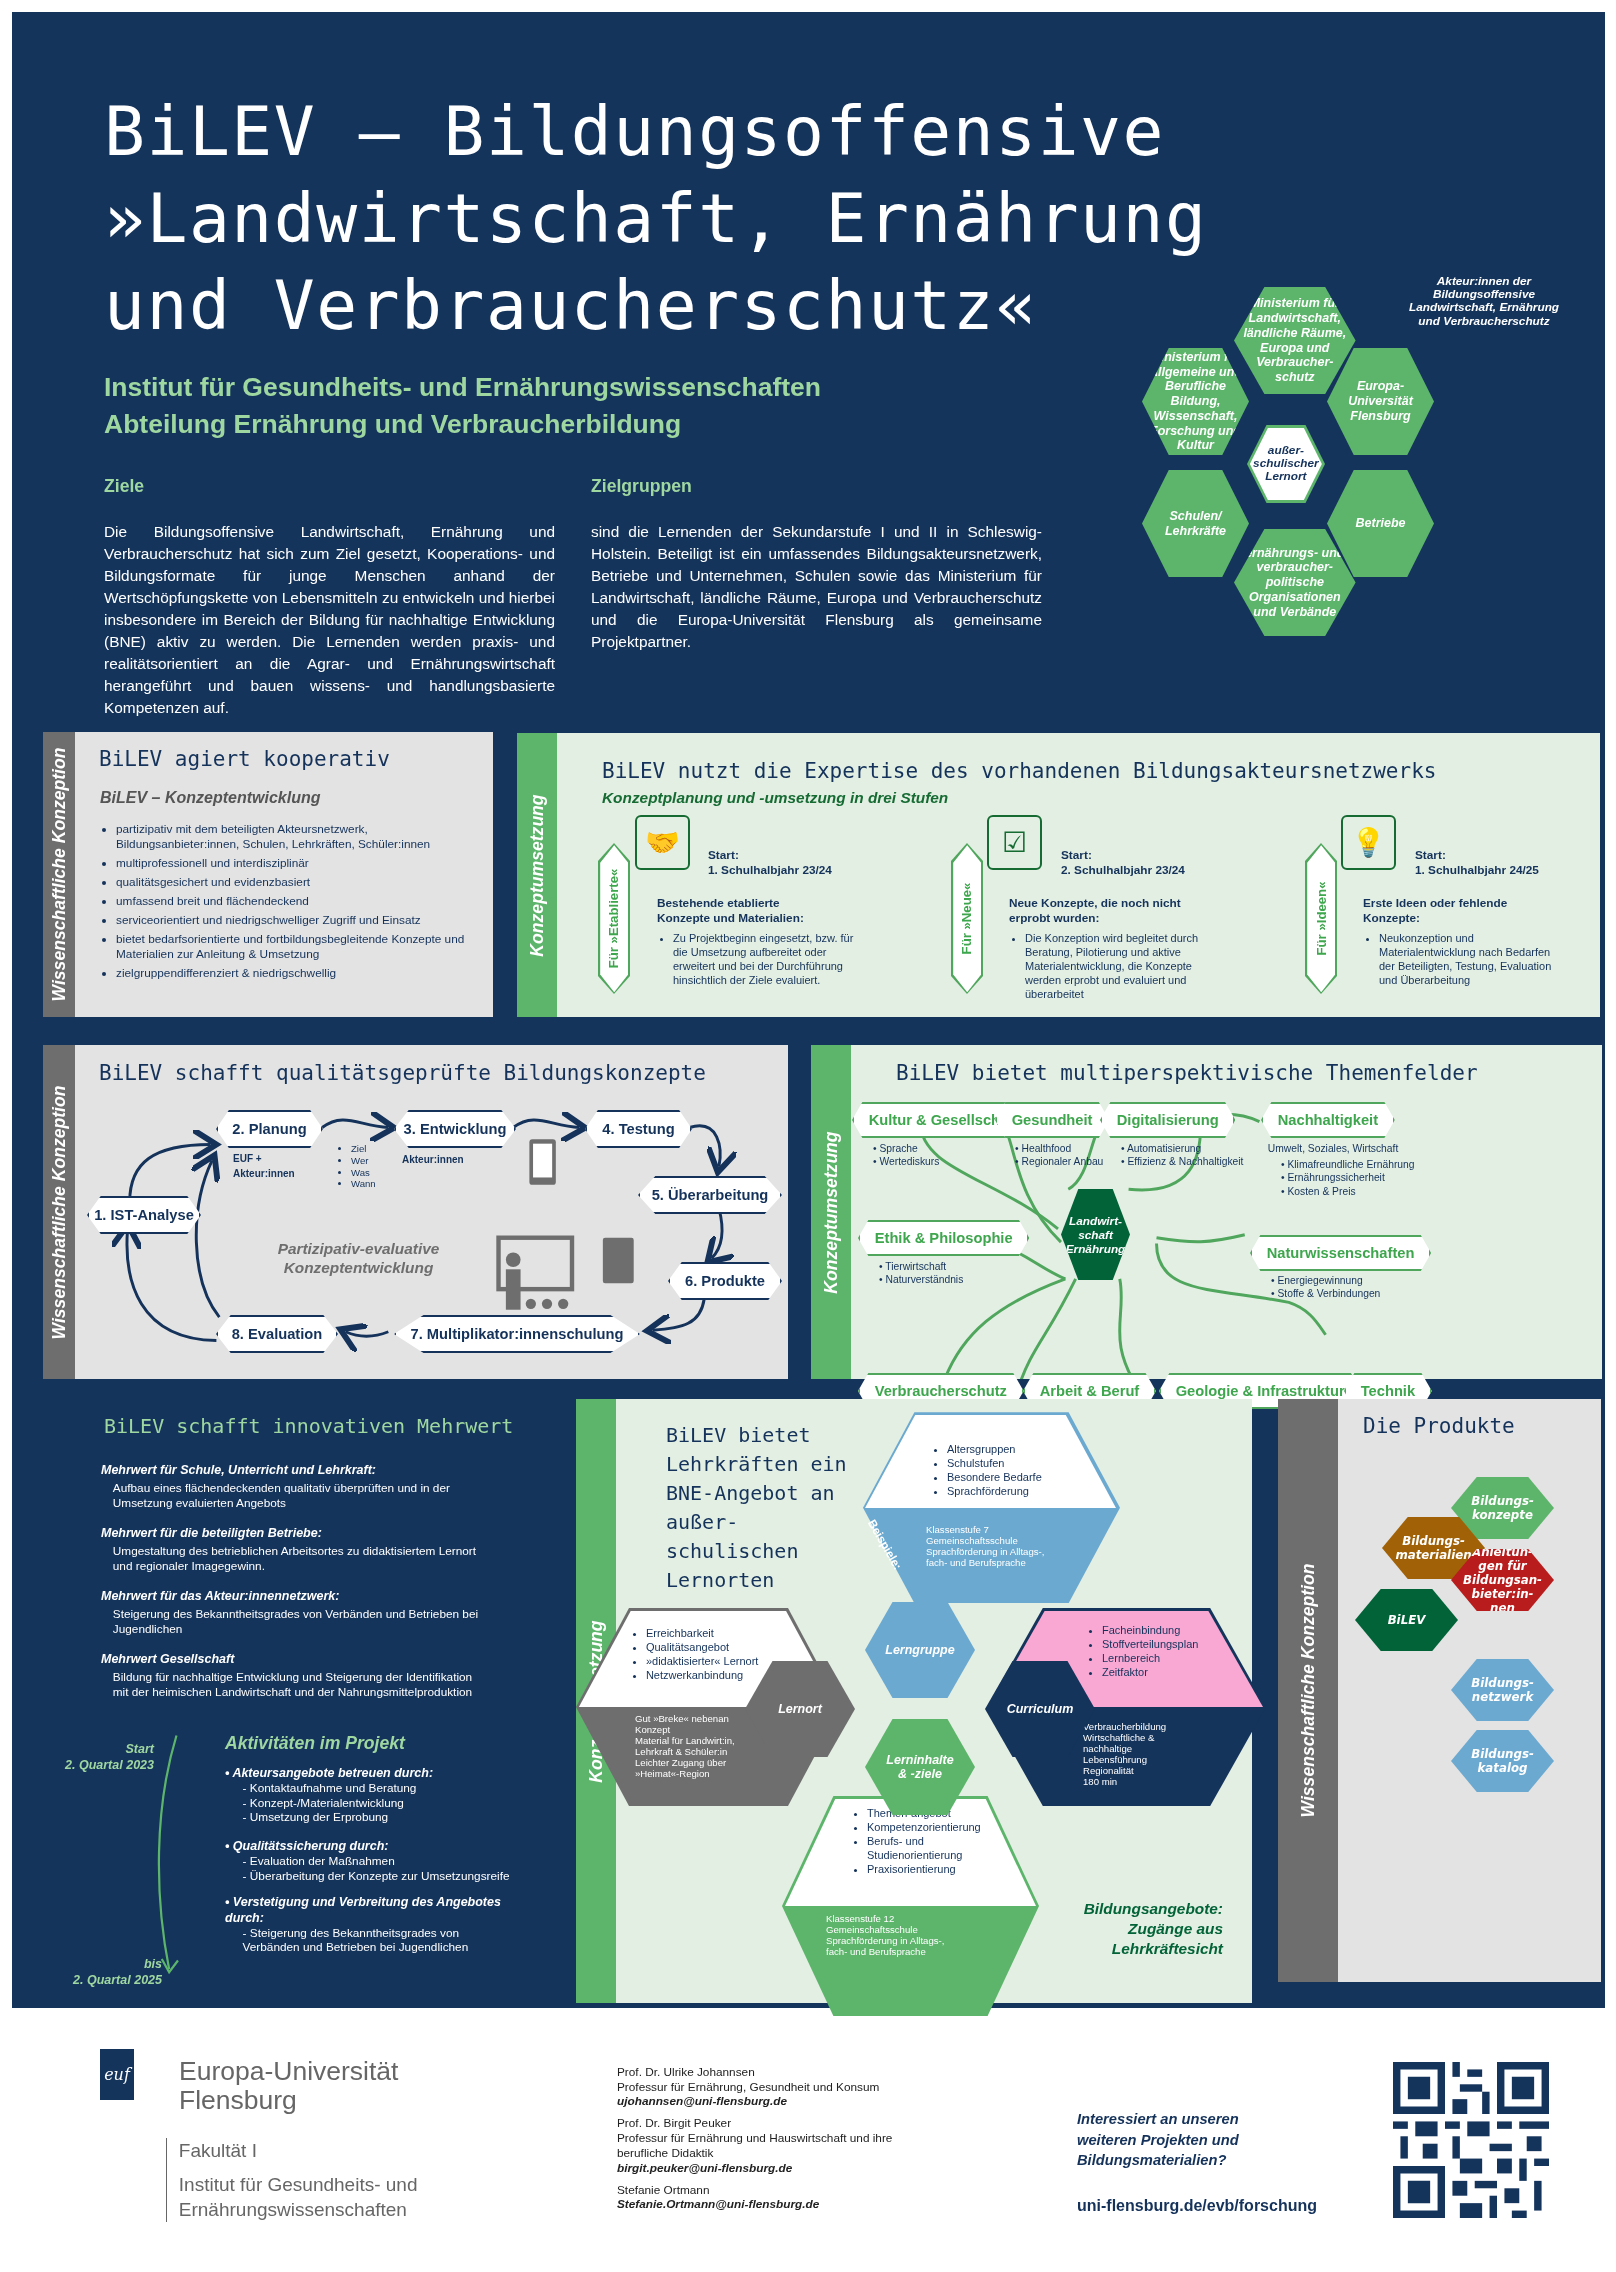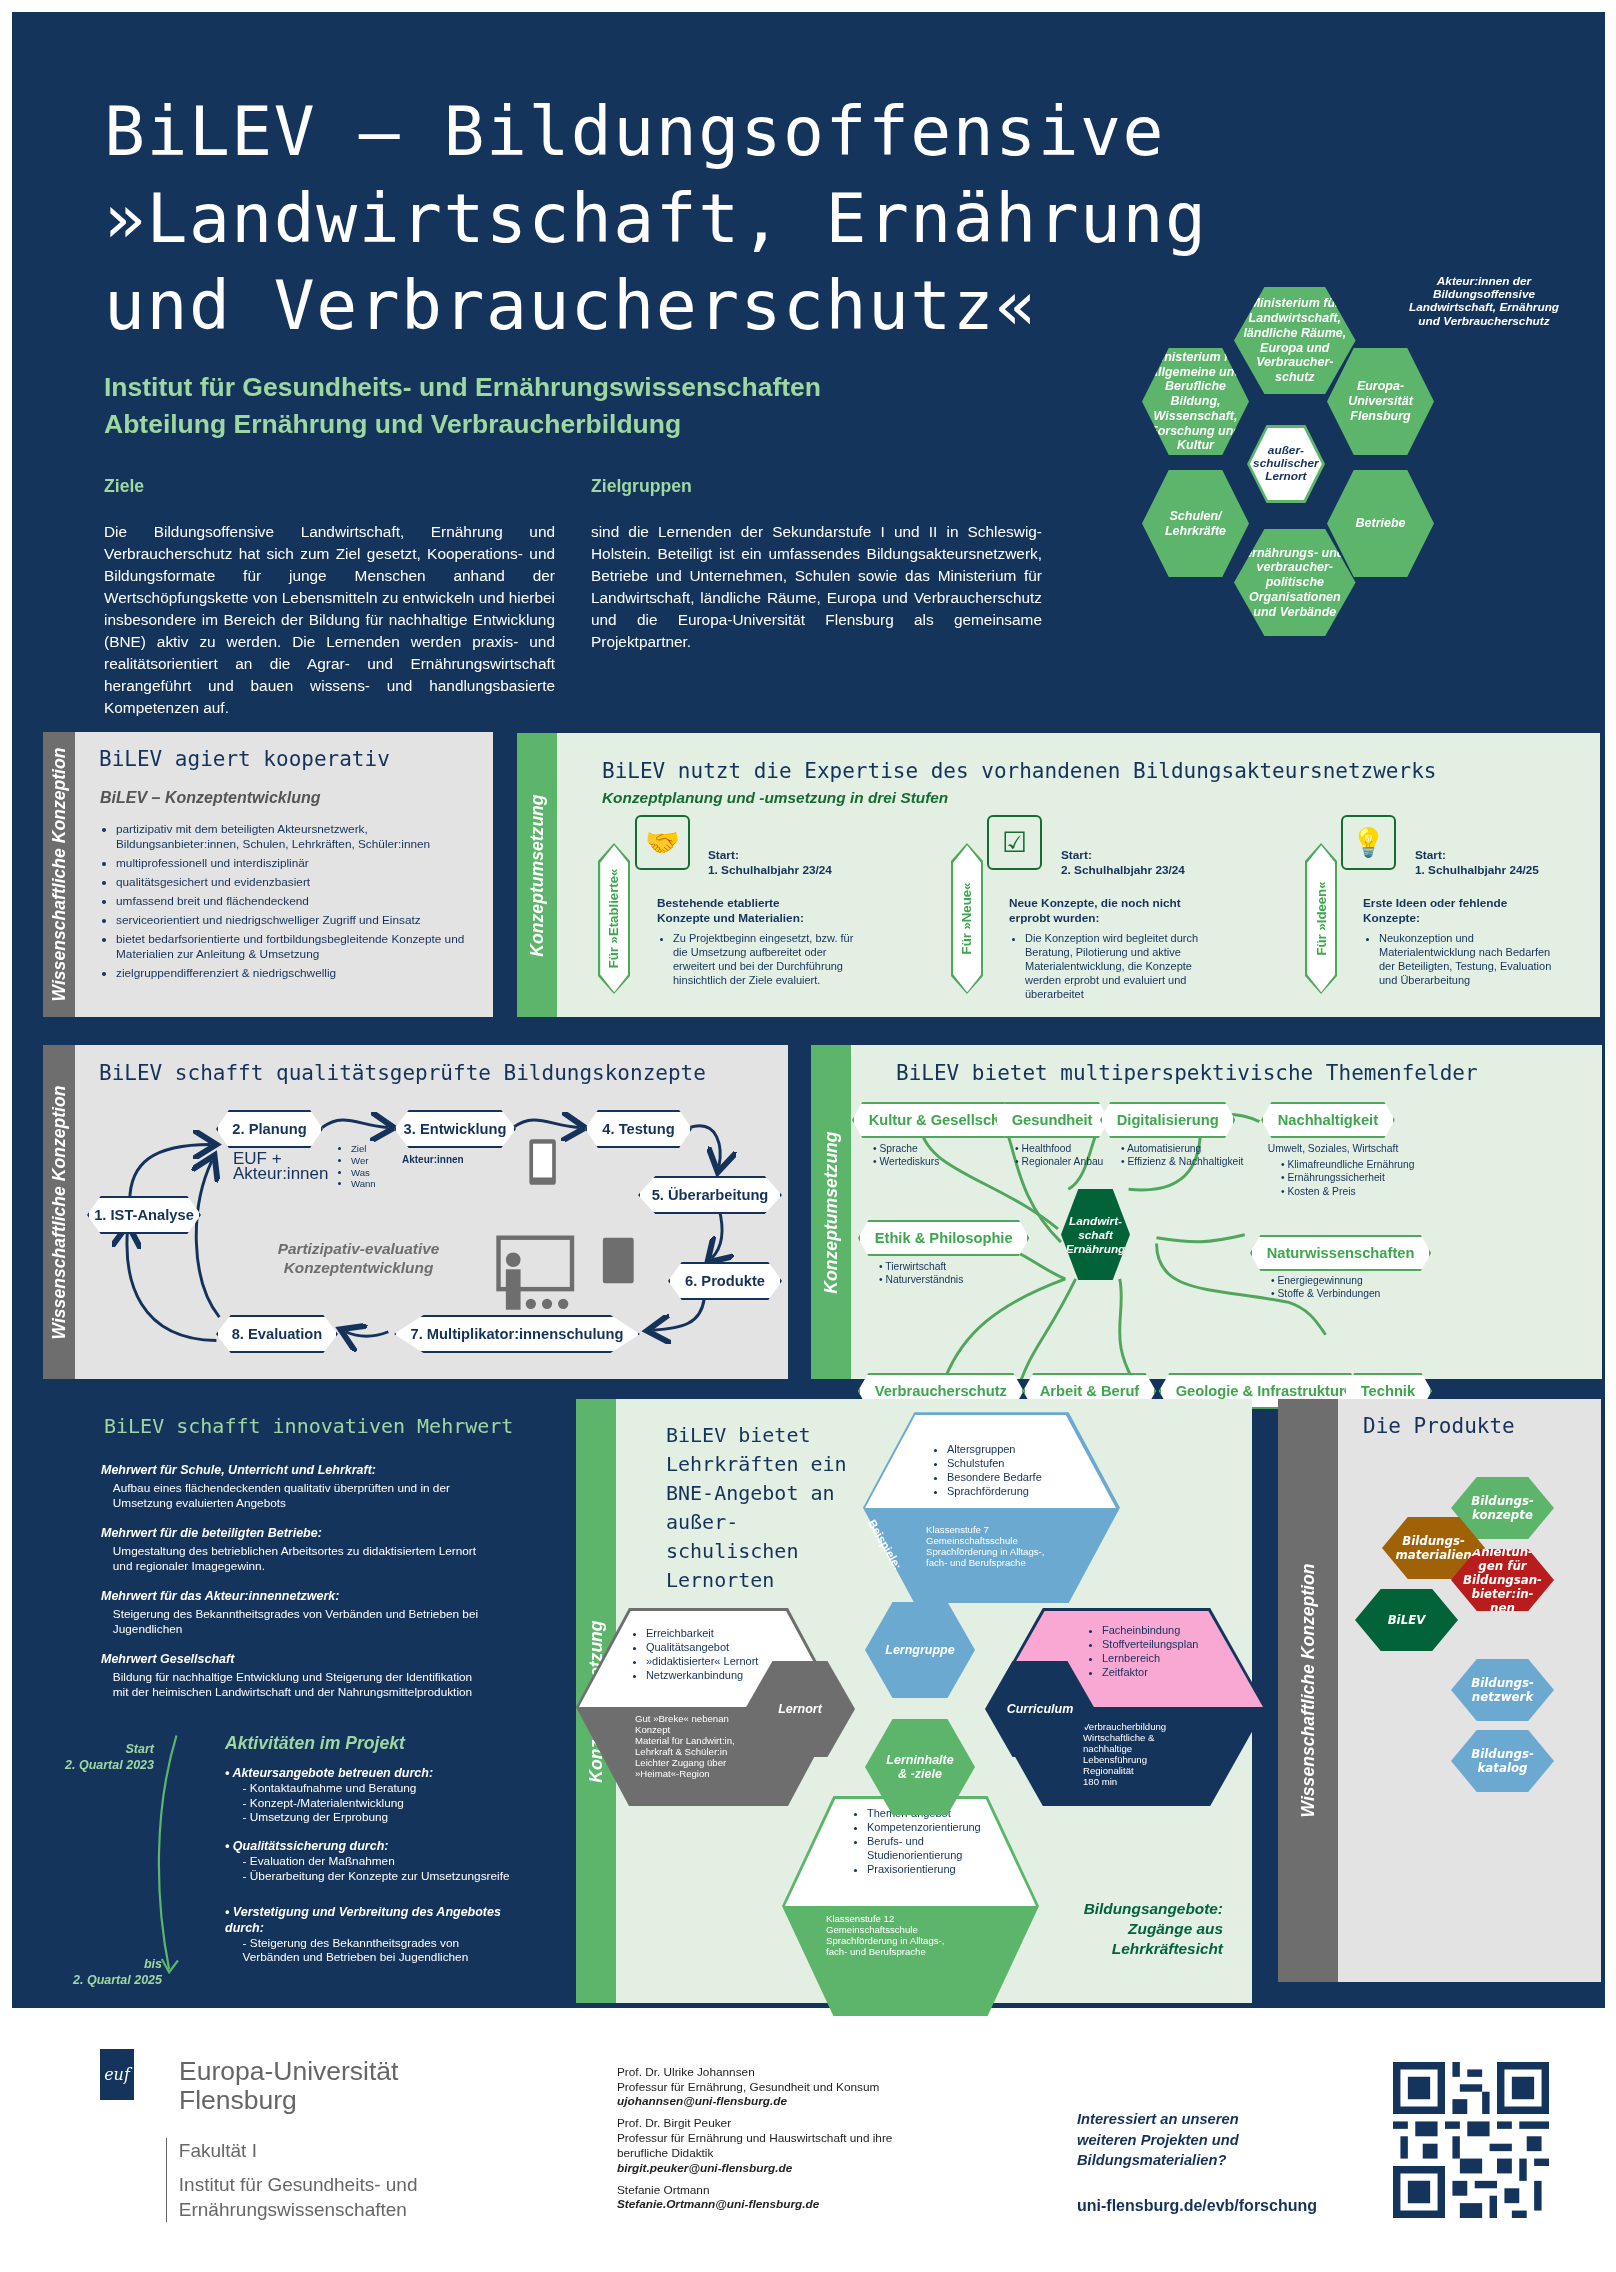--- a/index.html
+++ b/index.html
@@ -194,21 +194,21 @@
     </div>
   <div class="step" style="left:625px;top:217px;width:110px;height:34px;">
       <span class="steptxt">6. Produkte</span>
     </div>
   <div class="step" style="left:351px;top:270px;width:242px;height:34px;">
       <span class="steptxt">7. Multiplikator:innenschulung</span>
     </div>
   <div class="step" style="left:173px;top:270px;width:118px;height:34px;">
       <span class="steptxt">8. Evaluation</span>
     </div>
-  <div class="abs" style="left:190px;top:107px;width:88px;font-weight:normal;font-size:17px;line-height:14.7px;color:#14325a;">EUF + Akteur:innen</div>
+  <div class="abs" style="left:190px;top:107px;width:88px;font-weight:bold;font-size:10px;line-height:14.7px;color:#14325a;">EUF + Akteur:innen</div>
   <ul class="abs" style="left:292px;top:98px;font-size:9.6px;line-height:11.8px;color:#14325a;">
     <li style="margin:0">Ziel</li>
     <li style="margin:0">Wer</li>
     <li style="margin:0">Was</li>
     <li style="margin:0">Wann</li>
   </ul>
   <div class="abs" style="left:359px;top:109px;font-weight:bold;font-size:10px;color:#14325a;text-align:center;">Akteur:innen</div>
   <div class="abs" style="left:220px;top:194px;width:191px;text-align:center;font-weight:bold;font-style:italic;font-size:15.4px;line-height:19px;color:#6e6e6e;">Partizipativ-evaluative Konzeptentwicklung</div>
 </div>
 
@@ -342,21 +342,21 @@
     <div>2. Quartal 2025</div>
 </div>
 <div class="abs" style="left:225px;top:1733px;color:#9fd7a0;font-weight:bold;font-style:italic;font-size:17.6px;">Aktivitäten im Projekt</div>
 <div id="activities" class="abs" style="left:225px;top:1765px;width:294px;color:#fff;">
     <div style="margin-bottom:13.2px;">
       <div style="font-weight:bold;font-style:italic;font-size:12.5px;line-height:16px;">• <span>Akteursangebote betreuen durch:</span></div>
       <div style="font-size:11.8px;line-height:14.7px;padding-left:17.6px;">- <span>Kontaktaufnahme und Beratung</span></div>
       <div style="font-size:11.8px;line-height:14.7px;padding-left:17.6px;">- <span>Konzept-/Materialentwicklung</span></div>
       <div style="font-size:11.8px;line-height:14.7px;padding-left:17.6px;">- <span>Umsetzung der Erprobung</span></div>
     </div>
-    <div style="margin-bottom:20px;">
+    <div style="margin-bottom:10px;">
       <div style="font-weight:bold;font-style:italic;font-size:12.5px;line-height:16px;">• <span>Qualitätssicherung durch:</span></div>
       <div style="font-size:11.8px;line-height:14.7px;padding-left:17.6px;">- <span>Evaluation der Maßnahmen</span></div>
       <div style="font-size:11.8px;line-height:14.7px;padding-left:17.6px;">- <span>Überarbeitung der Konzepte zur Umsetzungsreife</span></div>
     </div>
     <div style="margin-bottom:13.2px;">
       <div style="font-weight:bold;font-style:italic;font-size:12.5px;line-height:16px;">• <span>Verstetigung und Verbreitung des Angebotes durch:</span></div>
       <div style="font-size:11.8px;line-height:14.7px;padding-left:17.6px;">- <span>Steigerung des Bekanntheitsgrades von Verbänden und Betrieben bei Jugendlichen</span></div>
     </div>
   </div>
 

